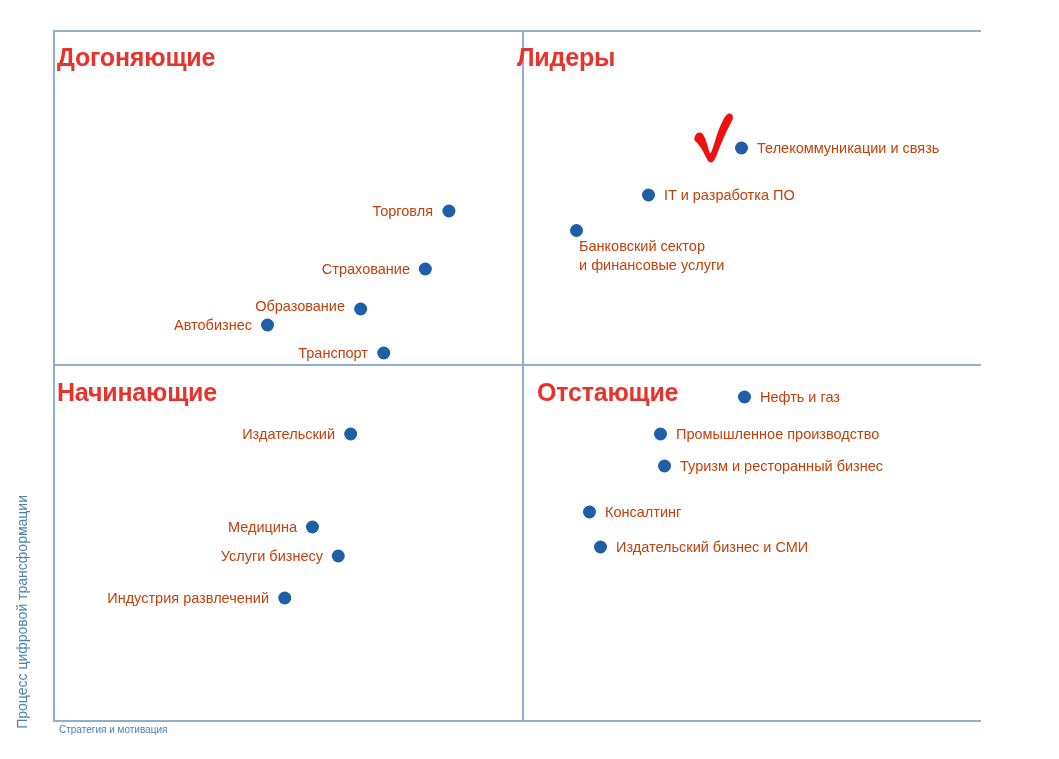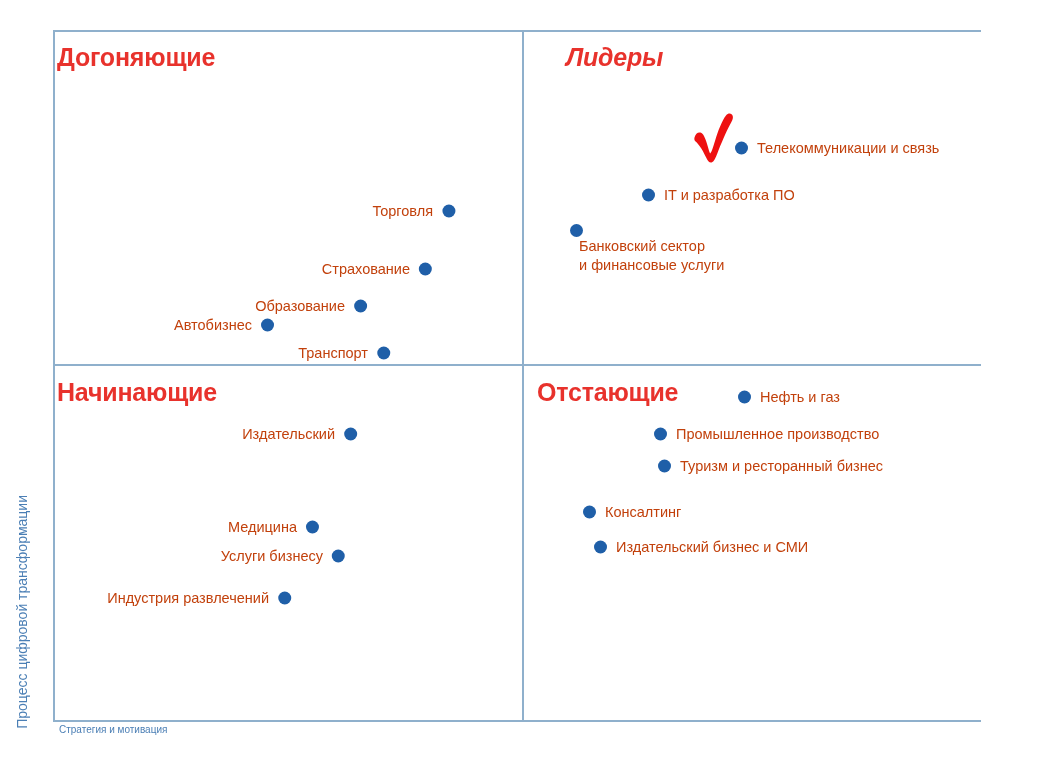--- a/index.html
+++ b/index.html
@@ -52,21 +52,21 @@
   
   .quad-title {
     position: absolute;
     color: #e8322c;
     font-weight: bold;
     font-size: 25px;
     letter-spacing: -0.2px;
     white-space: nowrap;
   }
   .quad-title.q-tl { left: 57px;  top: 43px;  }
-  .quad-title.q-tr { left: 566px; top: 43px; font-style: italic;  }
+  .quad-title.q-tr { left: 517px; top: 43px;  }
   .quad-title.q-bl { left: 57px;  top: 378px; }
   .quad-title.q-br { left: 537px; top: 378px; }
 
   
   .point {
     position: absolute;
     display: flex;
     align-items: flex-start;
     white-space: nowrap;
   }
@@ -144,21 +144,21 @@
 
   <div id="points-layer">
       <div class="point label-left" style="left: 455px; top: 211px;">
         <span class="point-label">Торговля</span>
         <span class="dot"></span>
       </div>
       <div class="point label-left" style="left: 432px; top: 269px;">
         <span class="point-label">Страхование</span>
         <span class="dot"></span>
       </div>
-      <div class="point label-left" style="left: 367px; top: 306px;">
+      <div class="point label-left" style="left: 367px; top: 306px; align-items: flex-end;">
         <span class="point-label">Образование</span>
         <span class="dot"></span>
       </div>
       <div class="point label-left" style="left: 274px; top: 325px;">
         <span class="point-label">Автобизнес</span>
         <span class="dot"></span>
       </div>
       <div class="point label-left" style="left: 390px; top: 353px;">
         <span class="point-label">Транспорт</span>
         <span class="dot"></span>

